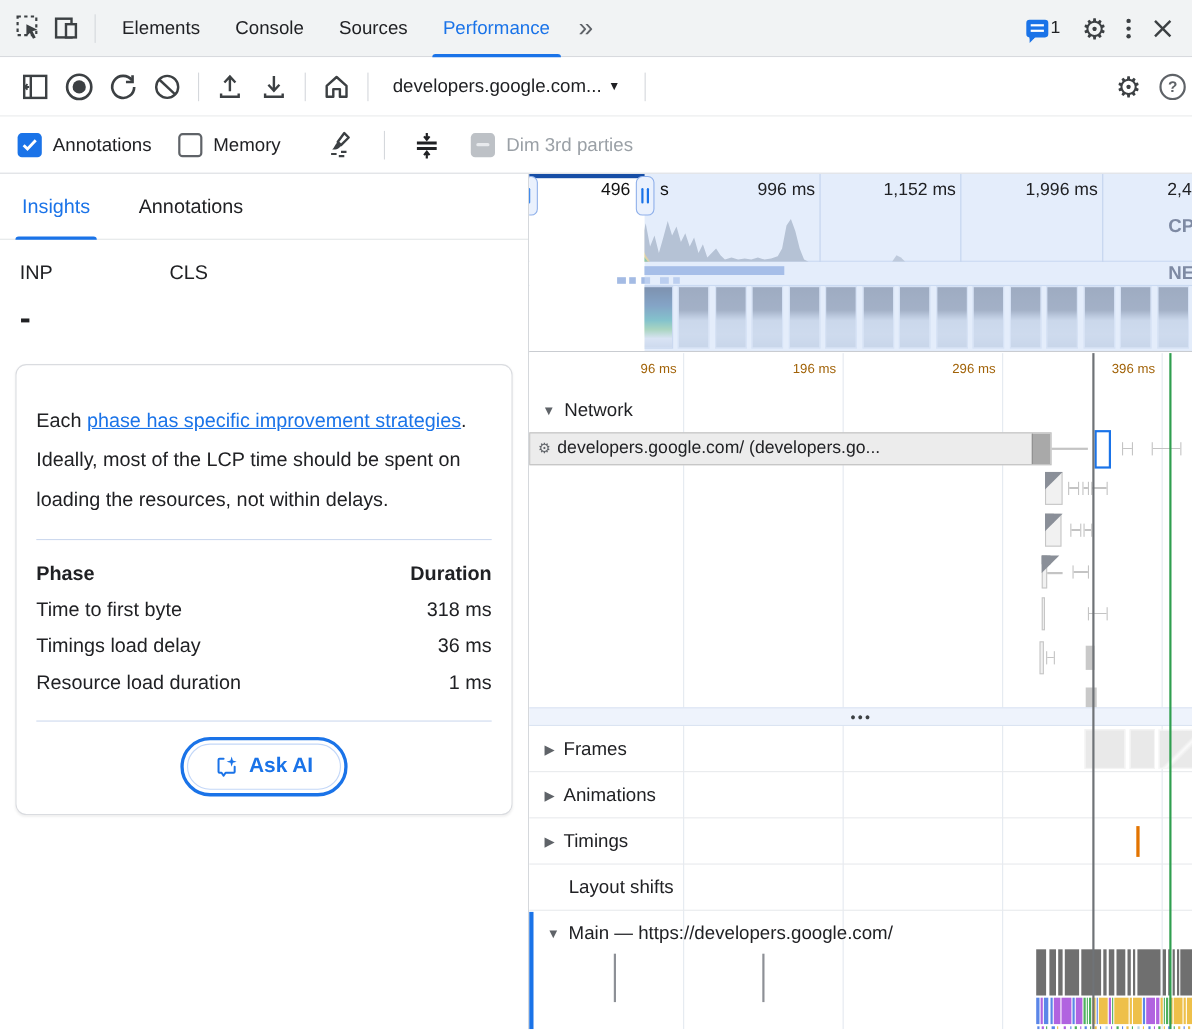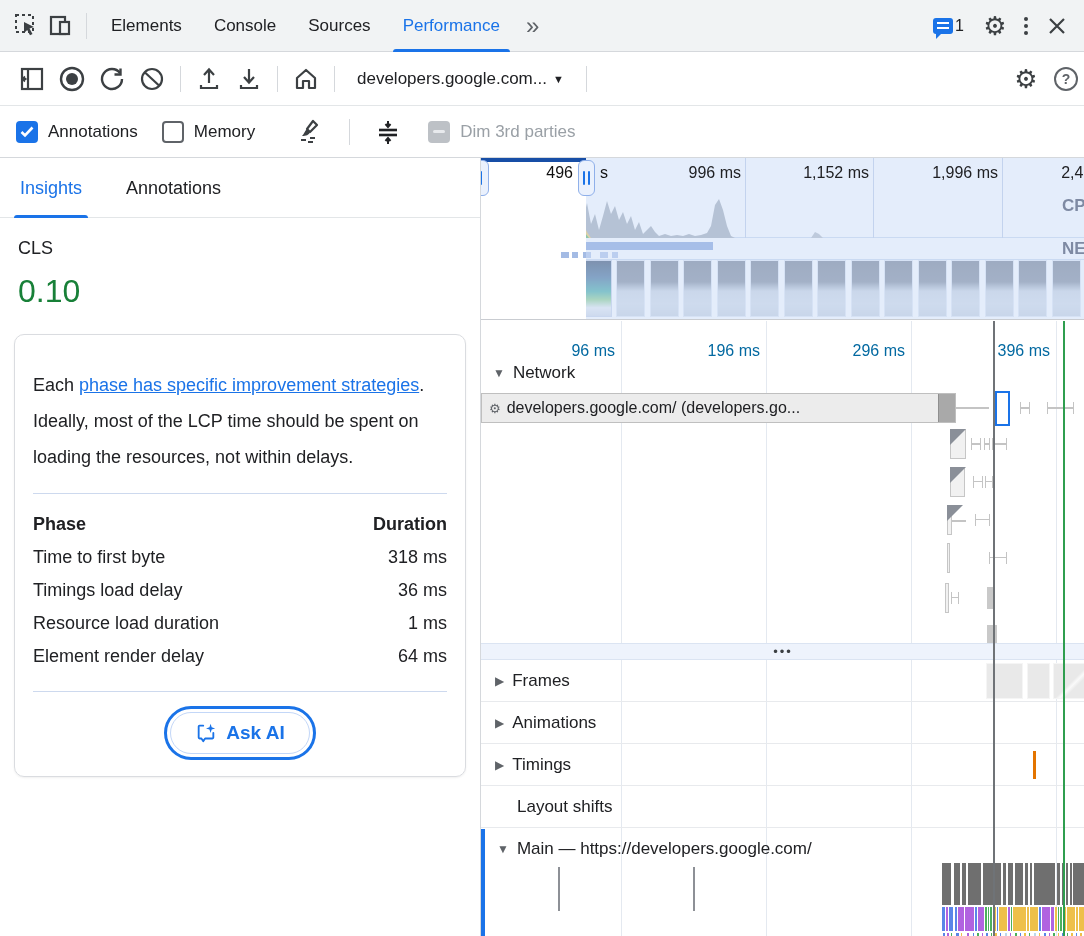--- a/index.html
+++ b/index.html
@@ -100,21 +100,21 @@
   .net-bar{position:absolute;left:5px;top:84px;width:227px;height:8px;background:#7597d6;z-index:1;}
   .net-sq{position:absolute;top:94px;height:6px;background:#a4bbe4;z-index:1;}
   .film{position:absolute;top:102px;height:57px;border:1px solid #c3cfe4;background:#fff;z-index:1;}
   .film.page{background:linear-gradient(180deg,#646e80 0%,#707a8c 38%,#9aa5b5 46%,#c6cfdb 55%,#cfd7e2 78%,#c2ccd9 100%);border-color:#dfe6f2;}
   .film.colorful{background:linear-gradient(180deg,#1d3557 0%,#2b5d8a 30%,#2aa198 55%,#7ec97f 70%,#e5e9ef 85%,#cdd5e2 100%);}
   .cpu-svg{position:absolute;left:0;top:28px;z-index:1;}
 
   
   .timeline{position:absolute;left:0;top:163px;width:604px;height:615px;background:#fff;overflow:hidden;}
   .grid{position:absolute;top:0;width:1px;height:615px;background:#e4e9f0;z-index:0;}
-  .rule-label{position:absolute;top:21px;width:110px;text-align:right;font-size:16px;color:#0369a1;z-index:1;}
+  .rule-label{position:absolute;top:7px;width:110px;text-align:right;font-size:12px;color:#a16207;z-index:1;}
   .marker-dark{position:absolute;top:0;width:1.5px;height:615px;background:#6f7377;z-index:6;}
   .marker-green{position:absolute;top:0;width:2px;height:615px;background:#2f9e4f;z-index:6;}
   .sect-label{position:absolute;display:flex;align-items:center;gap:8px;font-size:17px;color:#202124;z-index:3;}
   .tri-glyph{font-size:12px;color:#5f6368;}
   .row-border{position:absolute;left:0;width:604px;height:1px;background:#e8eaed;z-index:1;}
   .req-bar{position:absolute;left:0;top:72px;width:475px;height:30px;background:#ececec;
            border:1px solid #bfbfbf;display:flex;align-items:center;font-size:16px;color:#202124;
            padding-left:7px;gap:6px;z-index:2;overflow:hidden;white-space:nowrap;}
   .req-cap{position:absolute;right:0;top:0;bottom:0;width:17px;background:#a9a9a9;border-left:1px solid #8f8f8f;}
   .gear-sm{font-size:13px;color:#5f6368;}
@@ -281,22 +281,25 @@
   <div class="content">
 
     <aside class="sidebar">
       <div class="side-tabs">
         <div class="side-tab active">Insights</div>
         <div class="side-tab">Annotations</div>
       </div>
 
       <div class="metrics">
         <div class="metric">
+          <div class="m-name">INP</div>
+          <div class="m-val neutral">-</div>
+        </div>
+        <div class="metric">
           <div class="m-name">CLS</div>
-          <div class="m-val">0.10</div>
         </div>
       </div>
 
       <div class="card">
         <div class="card-body">
           <span>Each </span><a href="#">phase has specific improvement strategies</a><span>. Ideally, most of the LCP time should be spent on loading the resources, not within delays.</span>
         </div>
         <div class="card-div"></div>
         <div class="phase-table">
           <div class="tr hdr">
@@ -307,24 +310,20 @@
             <span>Time to first byte</span>
             <span>318 ms</span>
           </div>
           <div class="tr">
             <span>Timings load delay</span>
             <span>36 ms</span>
           </div>
           <div class="tr">
             <span>Resource load duration</span>
             <span>1 ms</span>
-          </div>
-          <div class="tr">
-            <span>Element render delay</span>
-            <span>64 ms</span>
           </div>
         </div>
         <div class="card-div"></div>
         <div class="askai-outer">
           <button class="askai">
             <svg width="22" height="22" viewBox="0 0 24 24">
               <path d="M9 4 L5 4 Q4 4 4 5 L4 17 Q4 18 5 18 L7 18 L9 21 L11 18 L19 18 Q20 18 20 17 L20 12" fill="none" stroke="#1a73e8" stroke-width="2" stroke-linejoin="round" stroke-linecap="round"></path>
               <path d="M17 2 L18.2 5.8 L22 7 L18.2 8.2 L17 12 L15.8 8.2 L12 7 L15.8 5.8 Z" fill="#1a73e8"></path>
             </svg>
             <span>Ask AI</span>

